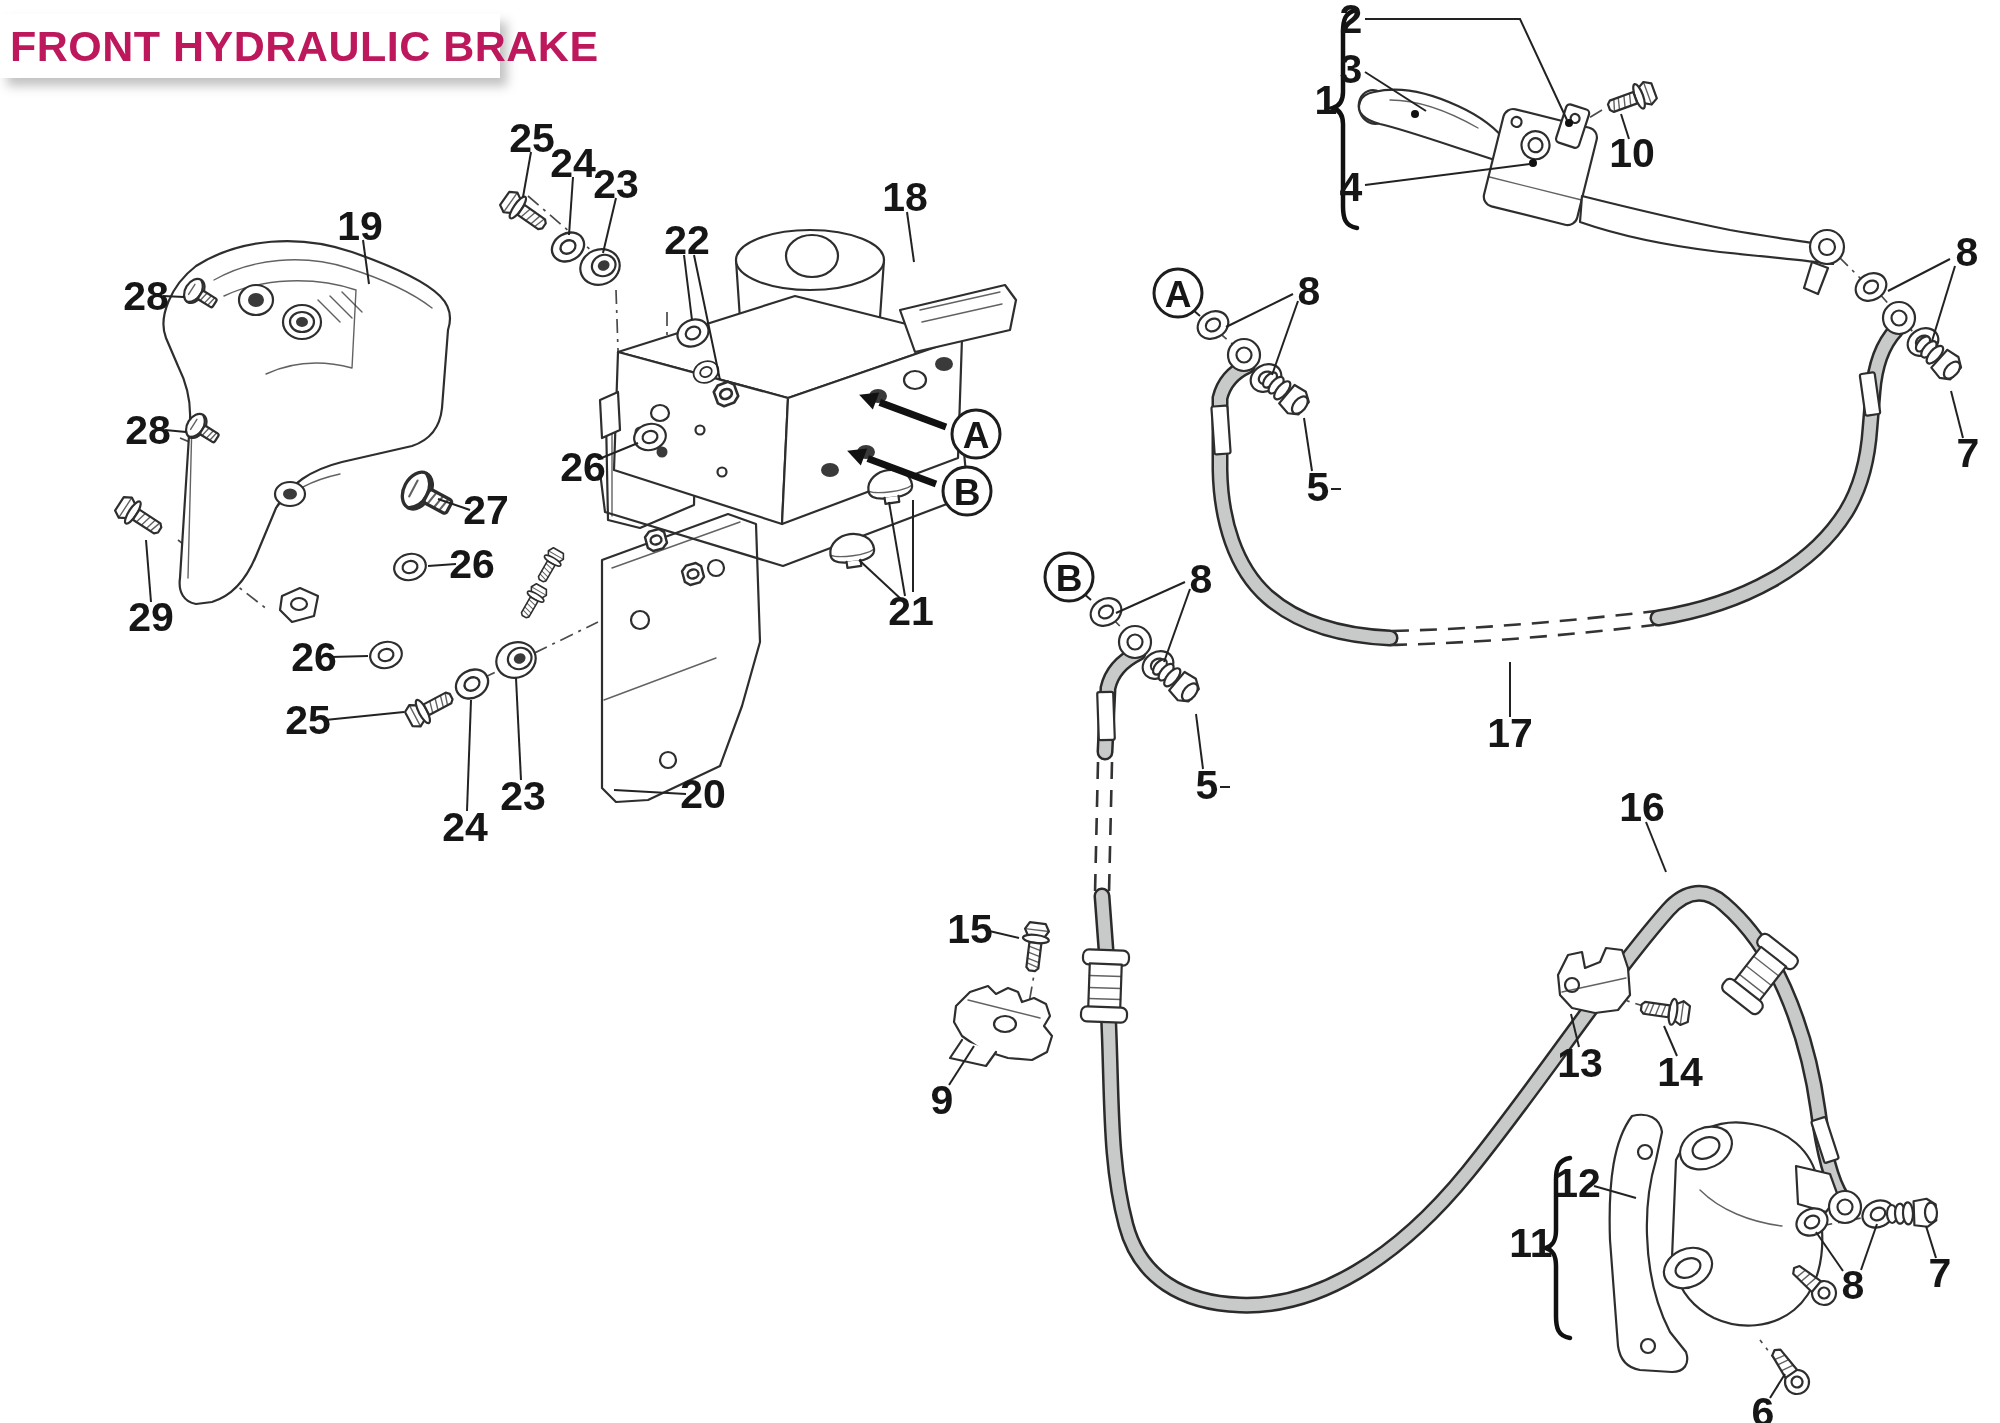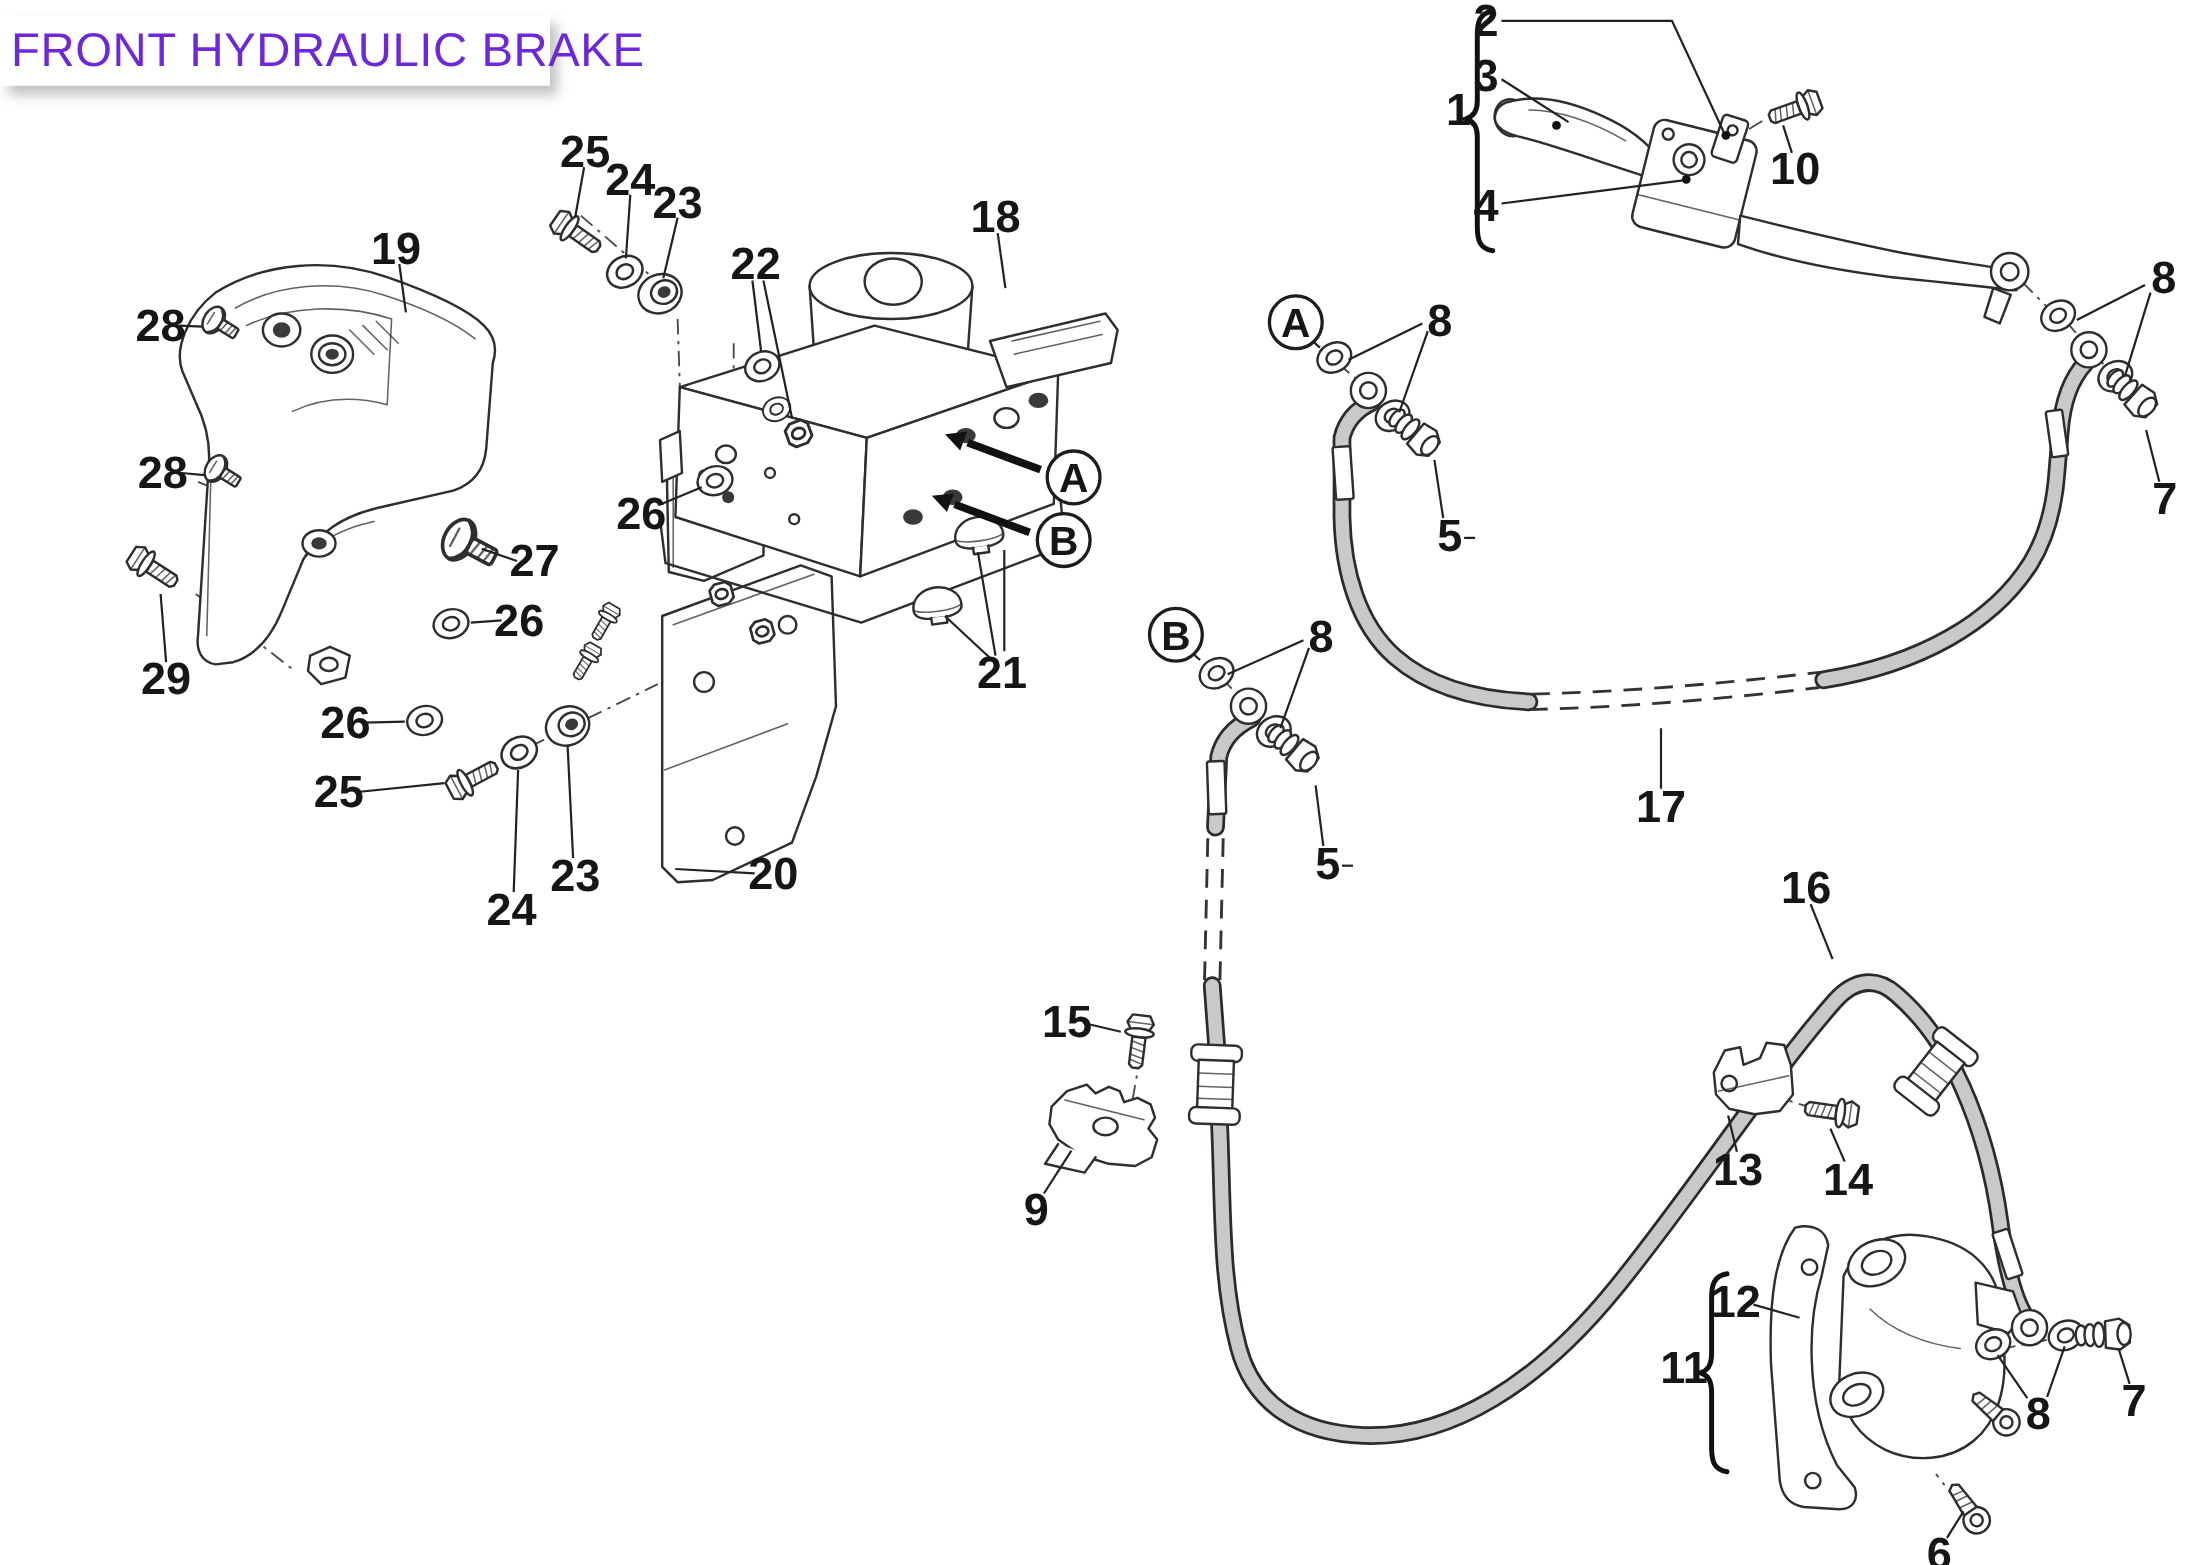--- a/index.html
+++ b/index.html
@@ -3,21 +3,21 @@
 <meta charset="utf-8">
 <style>
   :root{
     --line:#2e2e2e; --label:#161616; --hose-out:#2b2b2b; --hose-in:#c8cac9; --bg:#ffffff;
   }
   html,body{margin:0;padding:0;background:var(--bg);}
   .canvas{position:relative;width:2000px;height:1423px;background:var(--bg);overflow:hidden;
           font-family:"Liberation Sans", sans-serif;}
   .title-box{position:absolute;left:0;top:14px;width:500px;height:64px;background:#fff;
              box-shadow:7px 8px 10px rgba(120,120,120,.45);display:flex;align-items:center;}
-  .title-box span{font-size:43px;font-weight:normal;color:#6d28d9;padding-left:10px;letter-spacing:.5px;white-space:nowrap;}
+  .title-box span{font-size:43px;font-weight:bold;color:#be185d;padding-left:10px;letter-spacing:.5px;white-space:nowrap;}
   svg{position:absolute;left:0;top:0;}
   .art{stroke:var(--line);stroke-width:2.2;fill:none;stroke-linejoin:round;stroke-linecap:round;}
   .fw{fill:#fff;}
   .fd{fill:#3a3a3a;stroke:none;}
   .thin{stroke-width:1.4;opacity:.75;}
   .dashdot{stroke:#4a4a4a;stroke-width:1.7;fill:none;stroke-dasharray:14 6 3 6;}
   .hose-out{stroke:var(--hose-out);stroke-width:17;fill:none;stroke-linecap:round;}
   .hose-in{stroke:var(--hose-in);stroke-width:12;fill:none;stroke-linecap:round;}
   .hose-dash{stroke:#333;stroke-width:2.6;fill:none;stroke-dasharray:17 11;}
   .leader{stroke:#222;stroke-width:2;fill:none;}

